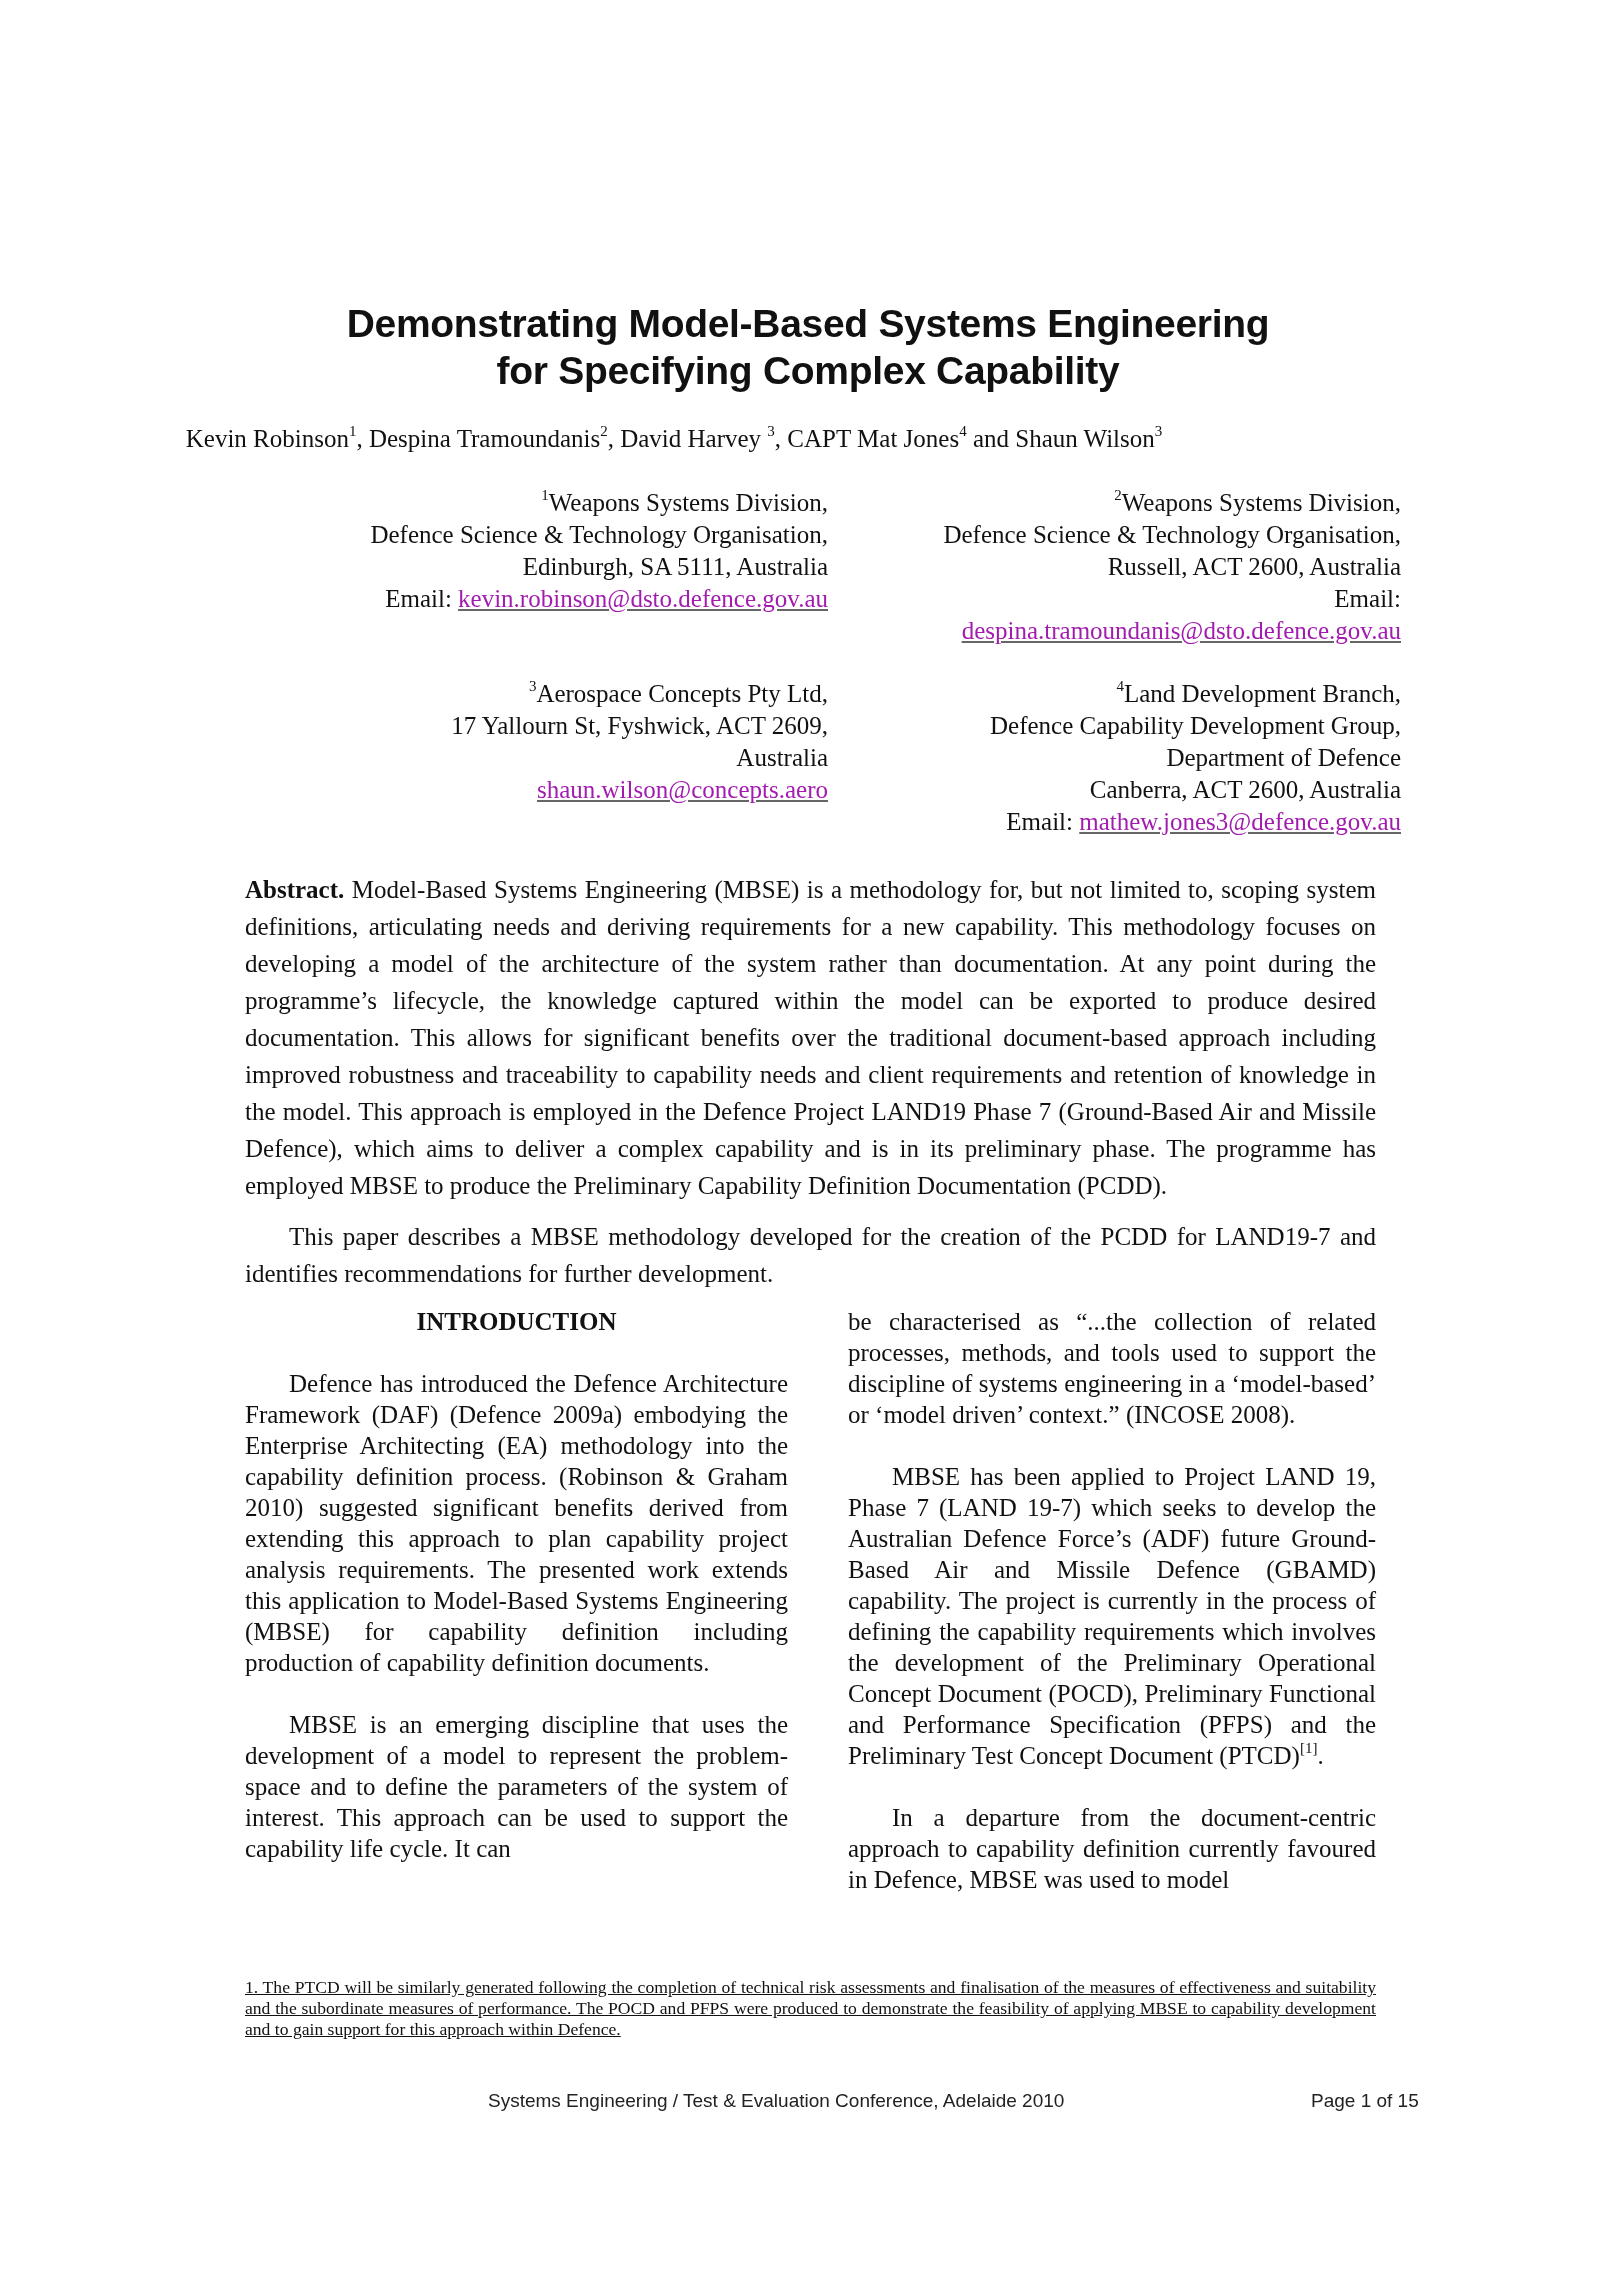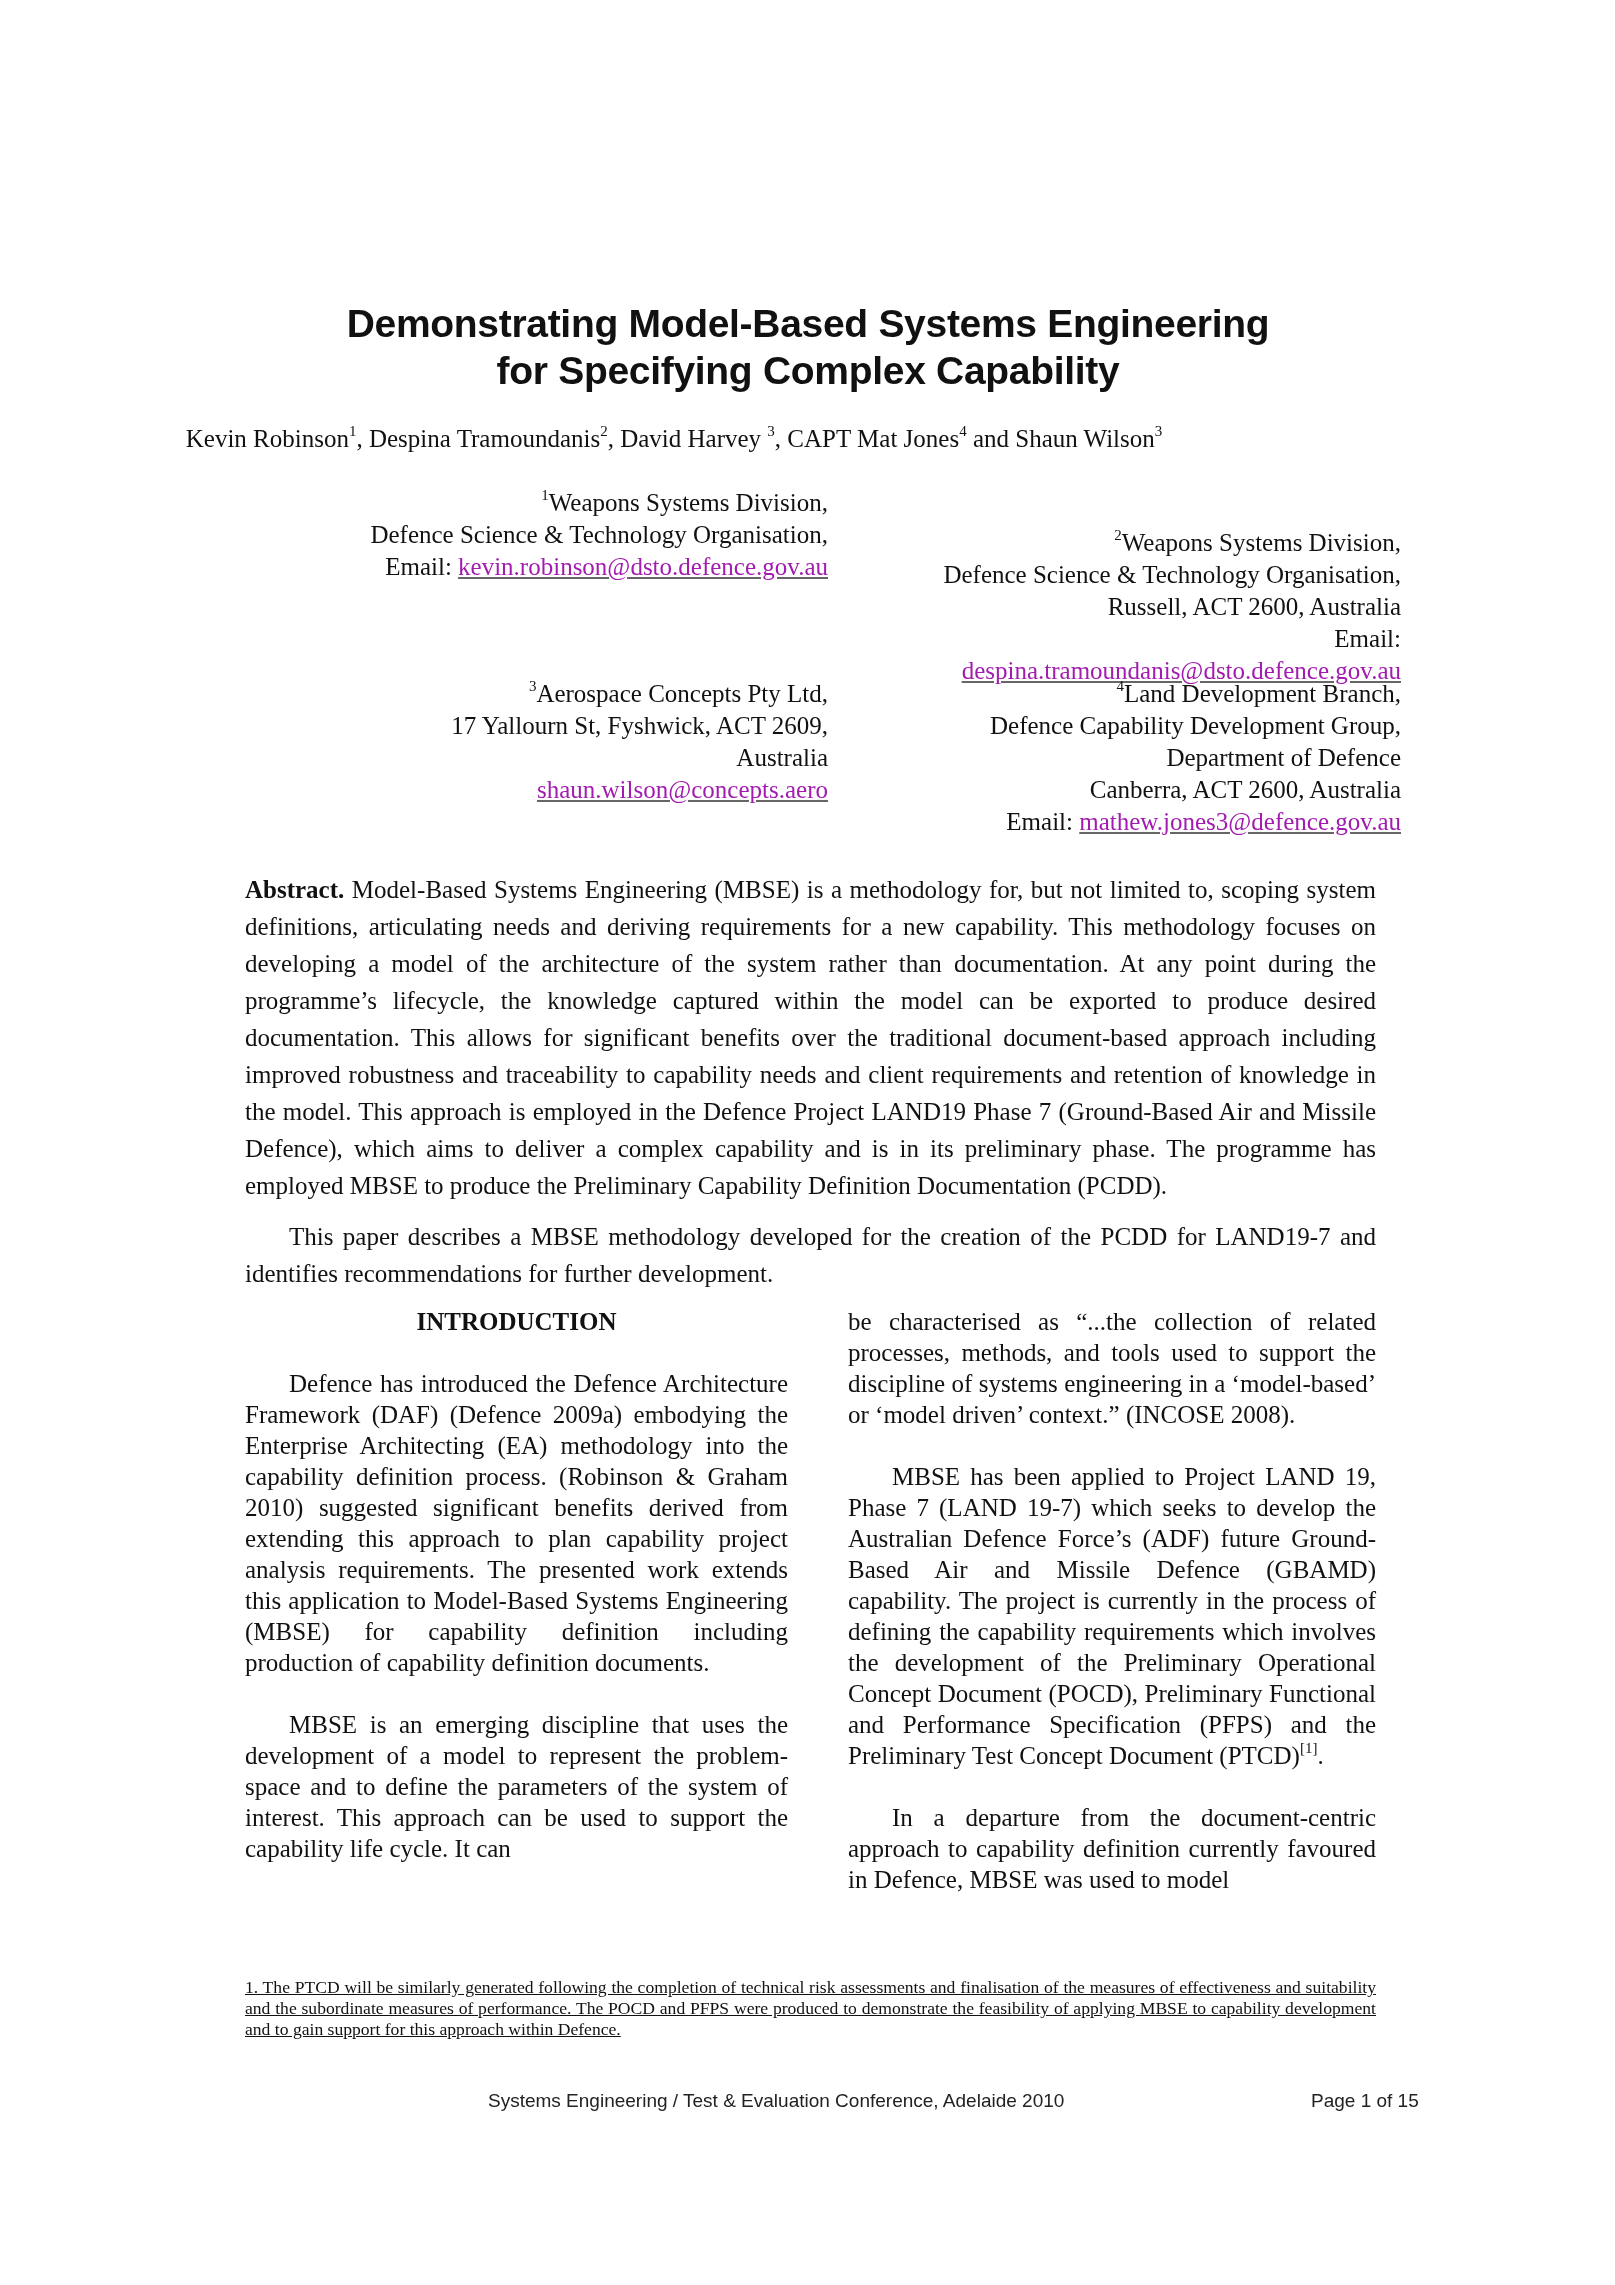--- a/index.html
+++ b/index.html
@@ -15,21 +15,21 @@
     text-align: center; font-family: "Liberation Serif", serif; font-size: 25px; line-height: 33px;
   }
   sup { font-size: 60%; line-height: 0; position: relative; top: -1.8px; }
 
   .affil {
     position: absolute; width: 561px; text-align: right;
     font-family: "Liberation Serif", serif; font-size: 25px; line-height: 32px;
   }
   .affil a, .email-link { color: #a21caf; text-decoration: underline; text-decoration-color: #666; }
   #affil1 { left: 267px; top: 487px; }
-  #affil2 { left: 840px; top: 487px; margin-top: 40px; }
+  #affil2 { left: 840px; top: 487px; }
   #affil3 { left: 267px; top: 678px; }
   #affil4 { left: 840px; top: 678px; }
 
   .para {
     position: absolute; font-family: "Liberation Serif", serif; font-size: 25px; line-height: 37px;
     text-align: justify; text-align-last: left;
   }
   #abstract { left: 245px; width: 1131px; top: 871px; }
   #abstract2 { left: 245px; width: 1131px; top: 1218px; text-indent: 44px; }
 
@@ -63,20 +63,21 @@
   <div>for Specifying Complex Capability</div>
 </div>
 
 <div id="authors">
   <span><span>Kevin Robinson</span><sup>1</sup><span>, </span></span><span><span>Despina Tramoundanis</span><sup>2</sup><span>, </span></span><span><span>David Harvey </span><sup>3</sup><span>, </span></span><span><span>CAPT Mat Jones</span><sup>4</sup><span> and </span></span><span><span>Shaun Wilson</span><sup>3</sup></span>
 </div>
 
 <div id="affil1" class="affil">
   <div><sup>1</sup><span>Weapons Systems Division,</span></div>
   <div>Defence Science &amp; Technology Organisation,</div>
+  <div>Edinburgh, SA 5111, Australia</div>
   <div><span>Email: </span><a>kevin.robinson@dsto.defence.gov.au</a></div>
 </div>
 
 <div id="affil2" class="affil">
   <div><sup>2</sup><span>Weapons Systems Division,</span></div>
   <div>Defence Science &amp; Technology Organisation,</div>
   <div>Russell, ACT 2600, Australia</div>
   <div>Email:</div>
   <div><a>despina.tramoundanis@dsto.defence.gov.au</a></div>
 </div>

